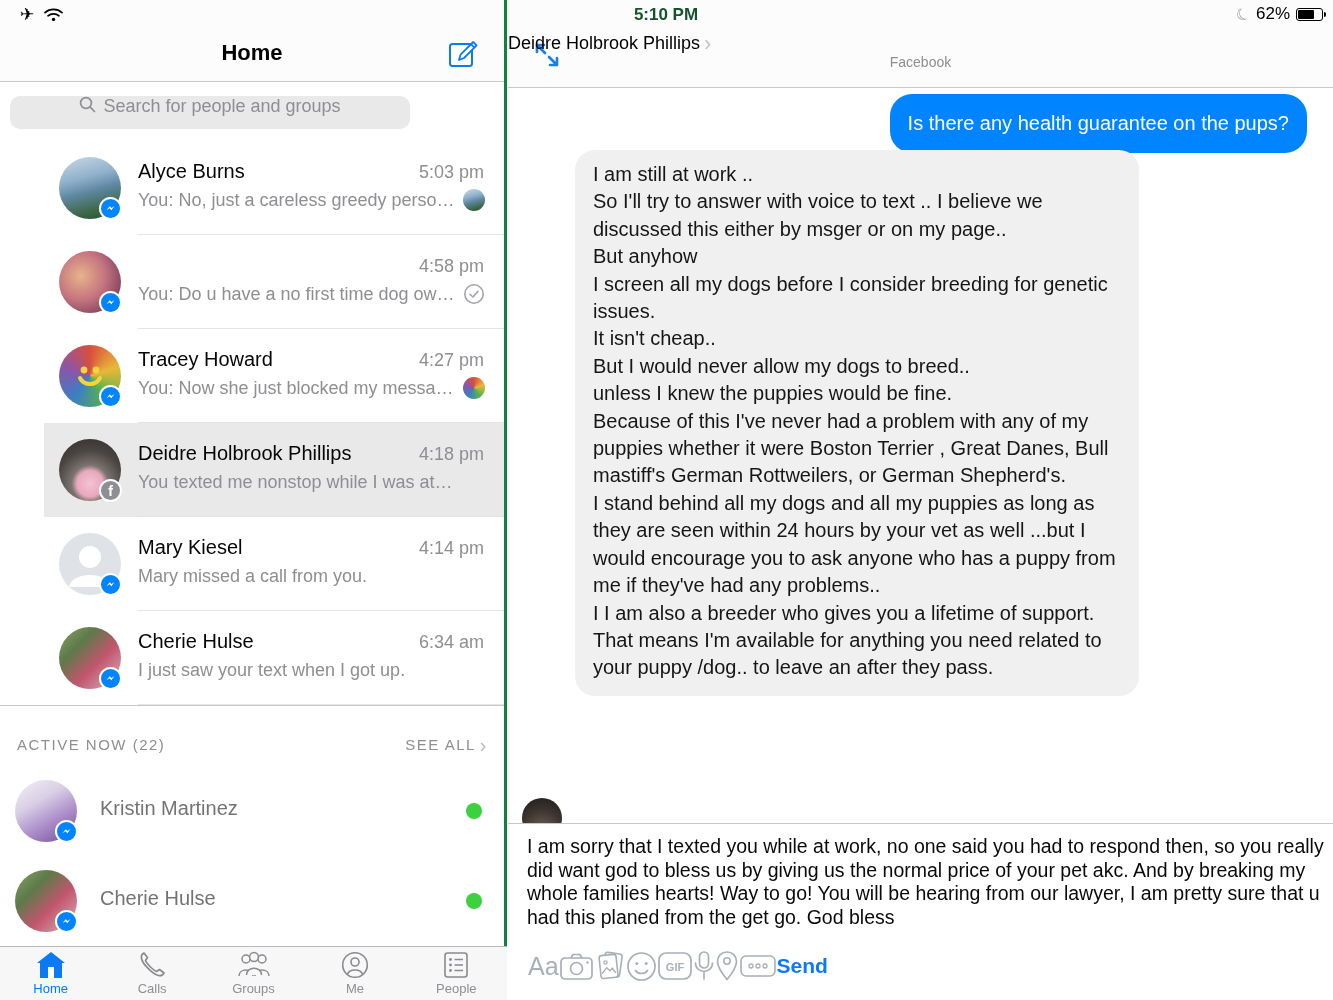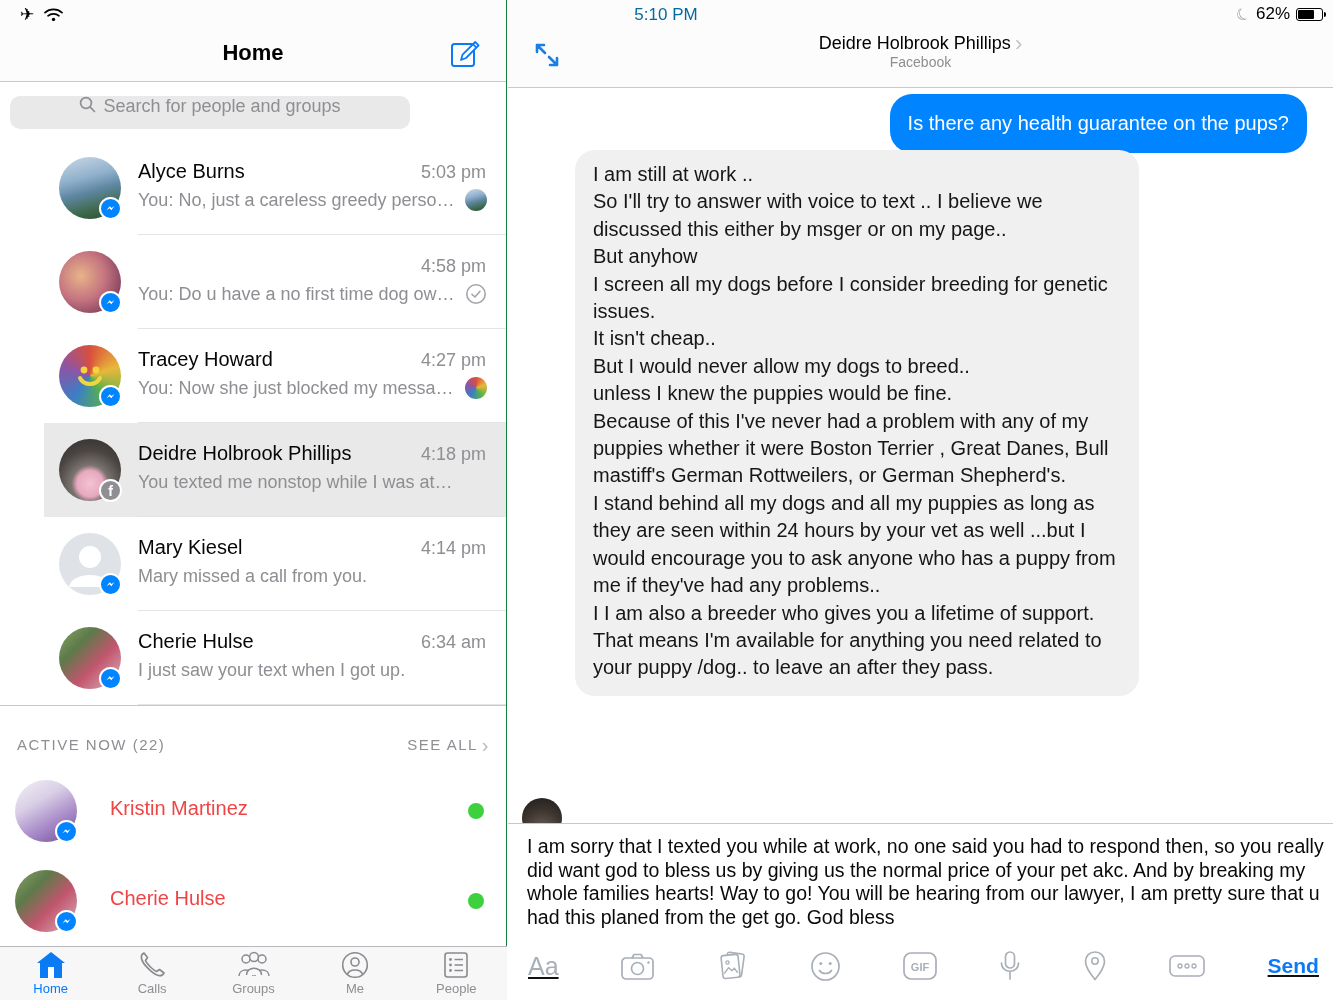--- a/index.html
+++ b/index.html
@@ -3,30 +3,30 @@
 <meta charset="utf-8">
 <style>
   * { margin:0; padding:0; box-sizing:border-box; }
   html,body { width:1333px; height:1000px; }
   body { font-family:"Liberation Sans", sans-serif; background:#fff; color:#111; overflow:hidden; }
   .screen { position:relative; width:1333px; height:1000px; background:#fff; }
 
   
   .status-icons-left { position:absolute; top:4px; left:20px; display:flex; align-items:center; gap:10px; z-index:40; }
   .airplane { font-size:17px; color:#000; }
-  .status-time { position:absolute; top:5px; left:666px; transform:translateX(-50%); font-size:17px; font-weight:400; color:#0369a1; z-index:40; }
+  .status-time { position:absolute; top:5px; left:666px; transform:translateX(-50%); font-size:17px; font-weight:700; color:#14532d; z-index:40; }
   .status-right { position:absolute; top:4px; right:10px; display:flex; align-items:center; gap:6px; z-index:40; }
   .moon { font-size:16px; color:#9b9ba0; transform:rotate(-25deg); }
   .batt-pct { font-size:17px; color:#000; }
   .battery { position:relative; width:27px; height:13px; border:1px solid #000; border-radius:3px; }
   .battery .fill { position:absolute; left:1px; top:1px; bottom:1px; width:62%; background:#000; border-radius:1px; }
   .battery .cap { position:absolute; right:-4px; top:3.5px; width:2.5px; height:5px; background:#000; border-radius:0 2px 2px 0; }
 
   
-  .sidebar { position:absolute; left:0; top:0; width:507px; height:1000px; background:#fff; border-right:1px solid #15803d; }
+  .sidebar { position:absolute; left:0; top:0; width:507px; height:1000px; background:#fff; border-right:3px solid #15803d; }
   .sb-header { position:absolute; top:0; left:0; right:0; height:82px; background:#fcfcfc; border-bottom:1px solid #c8c7cc; }
   .sb-title { position:absolute; top:40px; left:0; right:0; text-align:center; font-size:22px; font-weight:700; color:#000; }
   .compose-btn { position:absolute; top:36px; right:24px; width:34px; height:34px; background:none; border:none; cursor:pointer; }
 
   .search-wrap { position:absolute; top:96px; left:10px; width:400px; height:33px; background:#e9e9ea; border-radius:10px; display:flex; align-items:flex-start; justify-content:center; gap:7px; }
   .search-wrap span { font-size:18px; color:#8e8e93; }
 
   .conv-list { position:absolute; top:141px; left:0; right:0;padding-left:44px; }
   .conv-row { position:relative; height:94px; background:#fff; }
   .conv-row.selected { background:#e9e9e9; }
@@ -52,45 +52,45 @@
 
   .active-header { position:absolute; top:705px; left:0; right:0; height:69px; background:#fff; border-top:1px solid #c8c7cc; border-bottom:1px solid #e4e4e6; }
   .active-label { position:absolute; left:17px; top:30px; font-size:15px; letter-spacing:1.5px; color:#8e8e93; font-weight:400; }
   .see-all { position:absolute; right:16px; top:30px; font-size:15px; letter-spacing:1.5px; color:#8e8e93; background:none; border:none; cursor:pointer; display:flex; align-items:center; gap:4px; }
   .see-all .chev { font-size:20px; line-height:14px; color:#b9b9be; }
 
   .active-list { position:absolute; top:766px; left:0; right:0; }
   .active-row { position:relative; height:90px; background:#fff; }
   .active-row .avatar { top:14px; }
   .active-row .badge { top:54px; }
-  .active-name { position:absolute; left:110px; top:31px; font-size:20px; color:#ef4444; }
+  .active-name { position:absolute; left:100px; top:31px; font-size:20px; color:#737373; }
   .green-dot { position:absolute; right:22px; top:37px; width:16px; height:16px; border-radius:50%; background:#3ed13e; }
 
   .tabbar { position:absolute; bottom:0; left:0; width:507px; height:54px; background:#f7f7f8; border-top:1px solid #b9b9bd; display:flex; z-index:30; }
   .tab { flex:1; display:flex; flex-direction:column; align-items:center; justify-content:flex-start; padding-top:3px; gap:1px; background:none; border:none; cursor:pointer; }
   .tab .lbl { font-size:13px; color:#8e8e93; }
   .tab.active .lbl { color:#007aff; }
 
   
   .chat { position:absolute; left:508px; top:0; width:825px; height:1000px; background:#fff; }
   .chat-header { position:absolute; top:0; left:0; right:0; height:88px; background:#fcfcfc; border-bottom:1px solid #c8c7cc; }
   .expand-btn { position:absolute; left:22px; top:36px; width:34px; height:34px; background:none; border:none; cursor:pointer; }
-  .chat-title-wrap { position:absolute; left:0; right:0; top:31px; text-align:center; cursor:pointer; }
+  .chat-title-wrap { position:absolute; left:0; right:0; top:31px; cursor:pointer; }
   .chat-title { font-size:18px; color:#000; font-weight:400; }
   .chat-title-chev { font-size:22px; color:#c3c3c8; font-weight:400; margin-left:4px; vertical-align:-2px; }
   .chat-subtitle { position:absolute; left:0; right:0; top:54px; text-align:center; font-size:14px; color:#8e8e93; }
 
   .chat-body { position:absolute; top:88px; left:0; right:0; height:735px; overflow:hidden; background:#fff; }
   .bubble-out { position:absolute; right:26px; top:6px; background:#0084ff; color:#fff; font-size:20px; padding:18px 18px; border-radius:22px; }
   .bubble-in { position:absolute; left:67px; top:62px; width:564px; background:#f0f0f0; color:#161616; font-size:20px; line-height:27.4px; padding:11px 18px 14px 18px; border-radius:20px; white-space:pre-wrap; }
   .partial-avatar { position:absolute; left:14px; top:710px; width:40px; height:40px; border-radius:50%; background:radial-gradient(circle at 50% 80%,#6e6158 0%,#3a332e 55%,#1f1b18 100%); }
 
   .composer { position:absolute; top:823px; left:0; right:0; height:177px; background:#fff; border-top:1px solid #c8c7cc; z-index:20; }
   .composer-text { position:absolute; left:19px; right:8px; top:11px; font-size:19.5px; line-height:23.5px; color:#0a0a0a; outline:none; }
-  .composer-toolbar { position:absolute; left:20px; right:14px; bottom:8px; height:52px; display:flex; align-items:center; justify-content:space-between;text-decoration:underline; }
+  .composer-toolbar { position:absolute; left:20px; right:14px; bottom:8px; height:52px; display:flex; align-items:center; justify-content:flex-start; }
   .tool-btn { background:none; border:none; cursor:pointer; display:flex; align-items:center; justify-content:center; color:#a9afb7; }
   .aa-label { font-size:25px; color:#a9afb7; }
   .send-btn { font-size:21px; font-weight:700; color:#0b7bf5; background:none; border:none; cursor:pointer; }
 
   .icon { display:inline-block; }
   svg { display:block; }
 </style>
 </head>
 <body>
 

